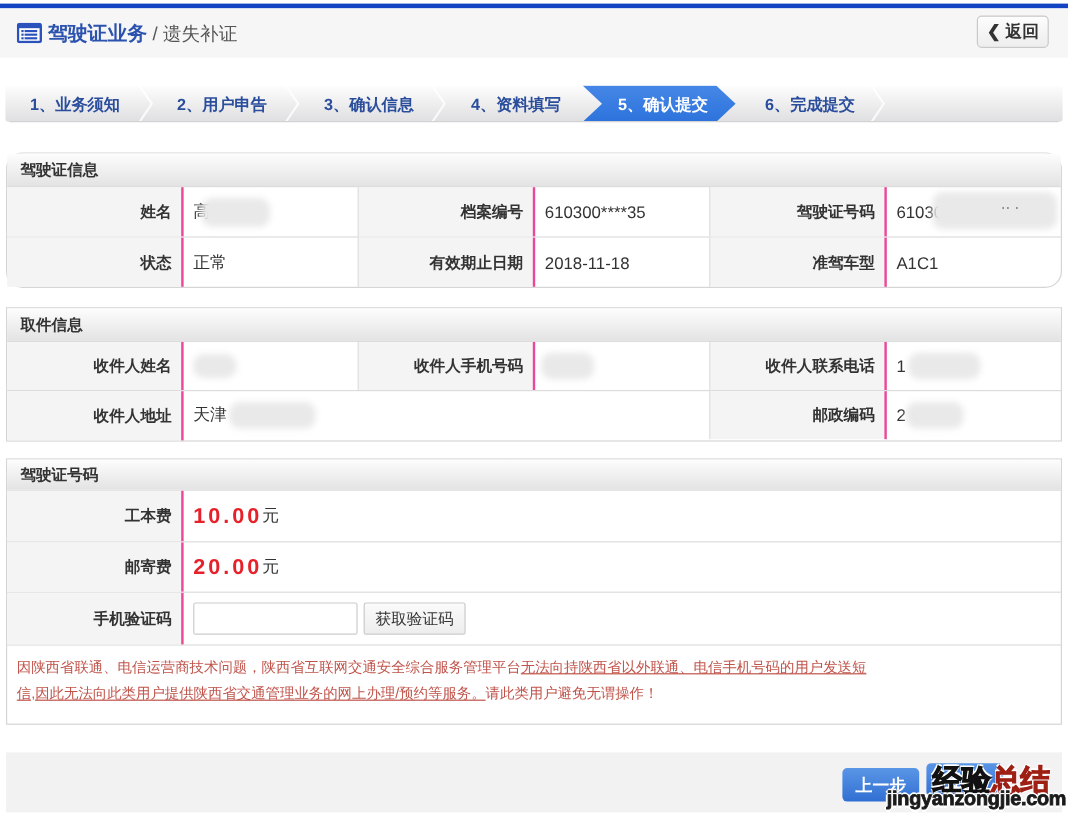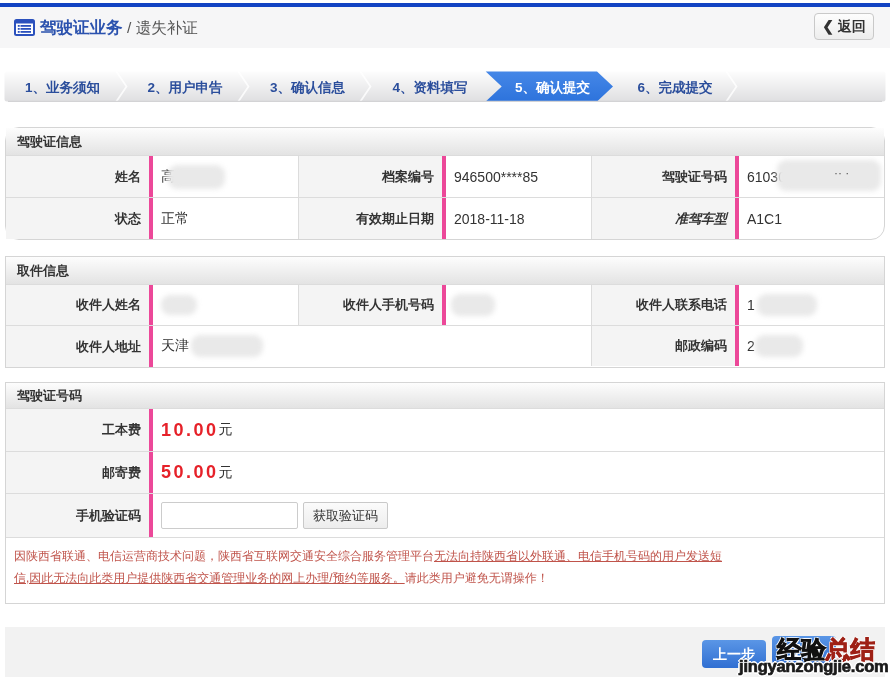--- a/index.html
+++ b/index.html
@@ -4,21 +4,21 @@
 <style>
 html,body{margin:0;padding:0;}
 body{width:890px;height:685px;position:relative;background:#fff;
   font-family:"Liberation Sans",sans-serif;overflow:hidden;}
 .abs{position:absolute;}
 
 .tbl{position:absolute;left:5px;width:878px;border:1px solid #d5d5d5;background:#fff;}
 .thead{height:27px;line-height:27px;padding-left:11px;font-size:13px;font-weight:bold;color:#333;
   background:linear-gradient(#fdfdfd,#e3e3e3);}
 .row{display:flex;border-top:1px solid #dcdcdc;box-sizing:border-box;}
-.lc{background:#f4f4f4;border-right:4px solid #ec4899;box-sizing:border-box;
+.lc{background:#f4f4f4;border-right:2px solid #ec4899;box-sizing:border-box;
   font-size:13px;font-weight:bold;color:#333;text-align:right;
   display:flex;align-items:center;justify-content:flex-end;padding-right:8px;}
 .vc{box-sizing:border-box;font-size:14px;color:#333;display:flex;align-items:center;padding-left:8px;position:relative;}
 .bw{border-right:1px solid #dcdcdc;}
 .w1{width:147px;}.w2{width:146px;}.w3{width:147px;}.w4{width:146px;}.w5{width:147px;}.w6{width:145px;}
 .blur{position:absolute;background:#e9e9e9;border-radius:9px;filter:blur(2.5px);}
 </style>
 </head>
 <body>
 
@@ -66,30 +66,30 @@
   <text x="671" y="20.5" text-anchor="middle" font-size="13.5" font-weight="bold" fill="#2b4e9c">6、完成提交</text>
   <path d="M4,30.4 H878" stroke="#d3d3d5" stroke-width="1.2" fill="none"></path>
 </svg>
 
 <div class="tbl" style="top:127px;border-radius:14px;">
   <div class="thead">驾驶证信息</div>
   <div class="row" style="height:42px;">
     <div class="lc w1" style="height:41px;">姓名</div>
     <div class="vc bw w2" style="height:41px;">高<span class="blur" style="left:15px;top:9px;width:57px;height:24px;"></span></div>
     <div class="lc w3" style="height:41px;">档案编号</div>
-    <div class="vc bw w4" style="height:41px;">946500****85</div>
+    <div class="vc bw w4" style="height:41px;">610300****35</div>
     <div class="lc w5" style="height:41px;">驾驶证号码</div>
     <div class="vc w6" style="height:41px;">61030<span class="blur" style="left:38px;top:4px;width:104px;height:31px;"></span><span style="position:absolute;left:95px;top:10px;font-size:12px;color:#555;">··&nbsp;·</span></div>
   </div>
   <div class="row" style="height:42px;">
     <div class="lc w1" style="height:41px;">状态</div>
     <div class="vc bw w2" style="height:41px;">正常</div>
     <div class="lc w3" style="height:41px;">有效期止日期</div>
     <div class="vc bw w4" style="height:41px;">2018-11-18</div>
-    <div class="lc w5" style="height:41px;font-style:italic;">准驾车型</div>
+    <div class="lc w5" style="height:41px;">准驾车型</div>
     <div class="vc w6" style="height:41px;">A1C1</div>
   </div>
 </div>
 
 <div class="tbl" style="top:256px;">
   <div class="thead">取件信息</div>
   <div class="row" style="height:41px;">
     <div class="lc w1" style="height:40px;">收件人姓名</div>
     <div class="vc bw w2" style="height:40px;">
         <span class="blur" style="left:8px;top:10px;width:36px;height:20px;"></span>
@@ -114,21 +114,21 @@
   <div class="row" style="height:43px;">
     <div class="lc w1" style="height:42px;">工本费</div>
     <div class="vc" style="height:42px;width:731px;text-align:center;">
         <span style="color:#e62129;font-weight:bold;font-size:18px;letter-spacing:2.5px;">10.00</span>
         <span>元</span>
       </div>
   </div>
   <div class="row" style="height:42px;">
     <div class="lc w1" style="height:41px;">邮寄费</div>
     <div class="vc" style="height:41px;width:731px;">
-        <span style="color:#e62129;font-weight:bold;font-size:18px;letter-spacing:2.5px;">50.00</span>
+        <span style="color:#e62129;font-weight:bold;font-size:18px;letter-spacing:2.5px;">20.00</span>
         <span>元</span>
       </div>
   </div>
   <div class="row" style="height:44px;">
     <div class="lc w1" style="height:43px;">手机验证码</div>
     <div class="vc" style="height:43px;width:731px;">
       <span style="display:inline-block;width:135px;height:25px;border:1px solid #ccc;border-radius:2px;background:#fff;"></span>
       <span style="display:inline-block;margin-left:5px;width:83px;height:25px;border:1px solid #c9c9c9;border-radius:2px;background:linear-gradient(#fbfbfb,#ededed);line-height:25px;text-align:center;font-size:13px;color:#333;">获取验证码</span>
     </div>
   </div>

